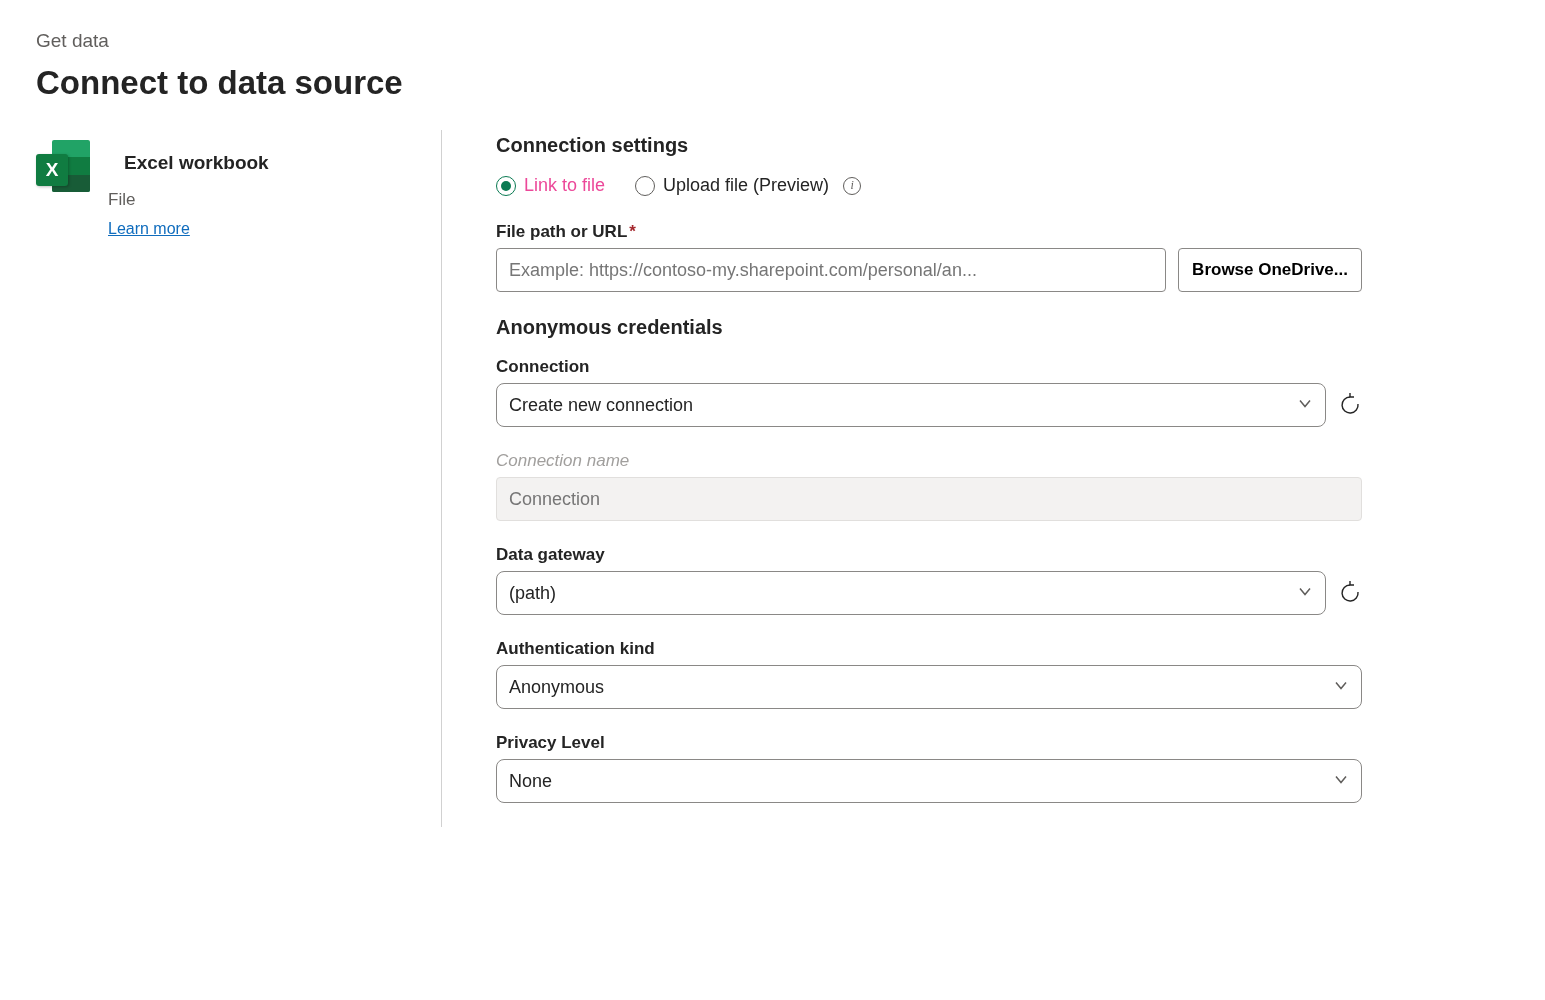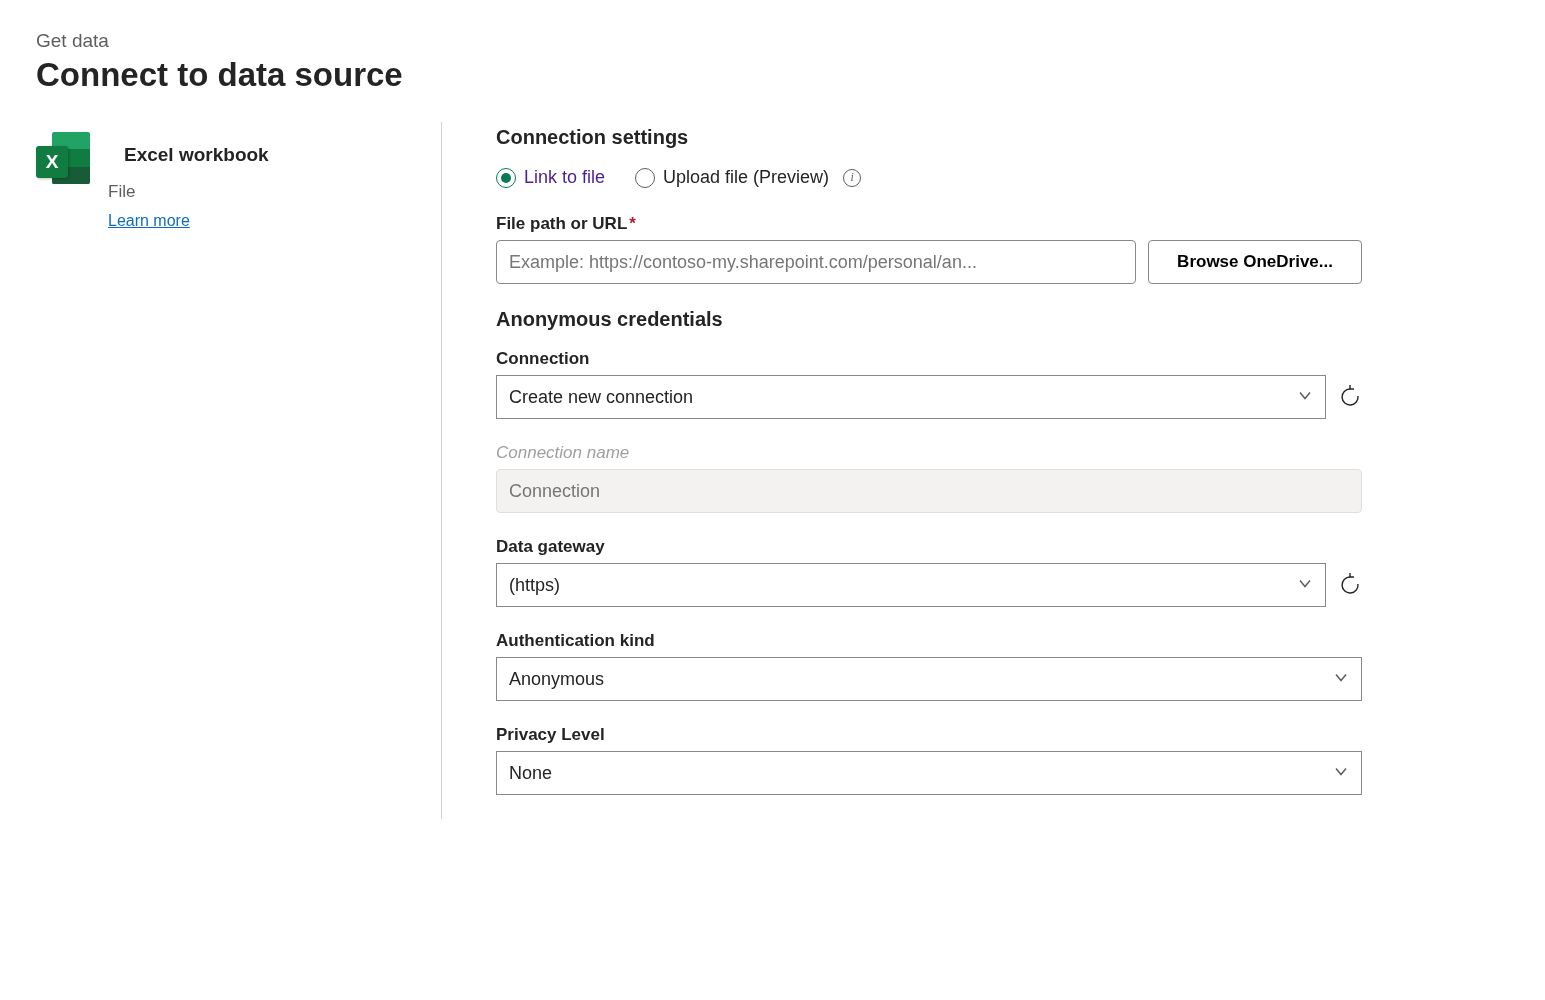--- a/index.html
+++ b/index.html
@@ -7,21 +7,21 @@
     margin: 0;
     padding: 30px 36px;
     font-family: "Segoe UI", -apple-system, BlinkMacSystemFont, sans-serif;
     color: #242424;
     background: #fff;
     font-size: 15px;
   }
   .breadcrumb {
     color: #605e5c;
     font-size: 19px;
-    margin-bottom: 4px;
+    margin-bottom: 12px;
   }
   .page-title {
     font-size: 33px;
     font-weight: 600;
     margin: 0 0 28px 0;
   }
   .content {
     display: flex;
   }
   .left-col {
@@ -108,21 +108,21 @@
     align-items: center;
     margin-bottom: 26px;
   }
   .radio-option {
     display: flex;
     align-items: center;
     gap: 8px;
     font-size: 18px;
     cursor: pointer;
   }
-  .radio-option.selected { color: #4c1d95; }
+  .radio-option.selected { color: #ec4899; }
   .radio-circle {
     width: 20px; height: 20px;
     border: 1.5px solid #605e5c;
     border-radius: 50%;
     display: flex;
     align-items: center;
     justify-content: center;
   }
   .radio-option.selected .radio-circle {
     border-color: #0a7a52;
@@ -172,36 +172,36 @@
   .text-input.disabled {
     background: #f3f2f1;
     border-color: #e1dfdd;
     color: #a19f9d;
   }
   .btn {
     height: 44px;
     border: 1px solid #8a8886;
     border-radius: 4px;
     background: #fff;
-    padding: 0 28px;
+    padding: 0 13px;
     font-size: 17px;
     font-weight: 600;
     font-family: inherit;
     cursor: pointer;
     white-space: nowrap;
   }
   .select-wrap {
     position: relative;
     flex: 1;
   }
   .select {
     width: 100%;
     height: 44px;
     border: 1px solid #8a8886;
-    border-radius: 0;
+    border-radius: 8px;
     padding: 0 40px 0 12px;
     font-size: 18px;
     display: flex;
     align-items: center;
     cursor: pointer;
     background: #fff;
   }
   .select .chevron {
     position: absolute;
     right: 14px;
@@ -297,21 +297,21 @@
       <div class="form-row">
         <input class="text-input disabled" type="text" disabled="" placeholder="Connection" style="">
       </div>
     </div>
 
     <div class="form-group">
       <div class="field-label">Data gateway</div>
       <div class="form-row">
         <div class="select-wrap">
           <div class="select">
-            <span>(https)</span>
+            <span>(path)</span>
             <span class="chevron">
               <svg viewBox="0 0 14 14">
                   <polyline points="2,4 7,10 12,4"></polyline>
                 </svg>
             </span>
           </div>
         </div>
         <span class="refresh-icon">
           <svg viewBox="0 0 24 24">
               <path d="M20 11 A8 8 0 1 1 12 4"></path>

